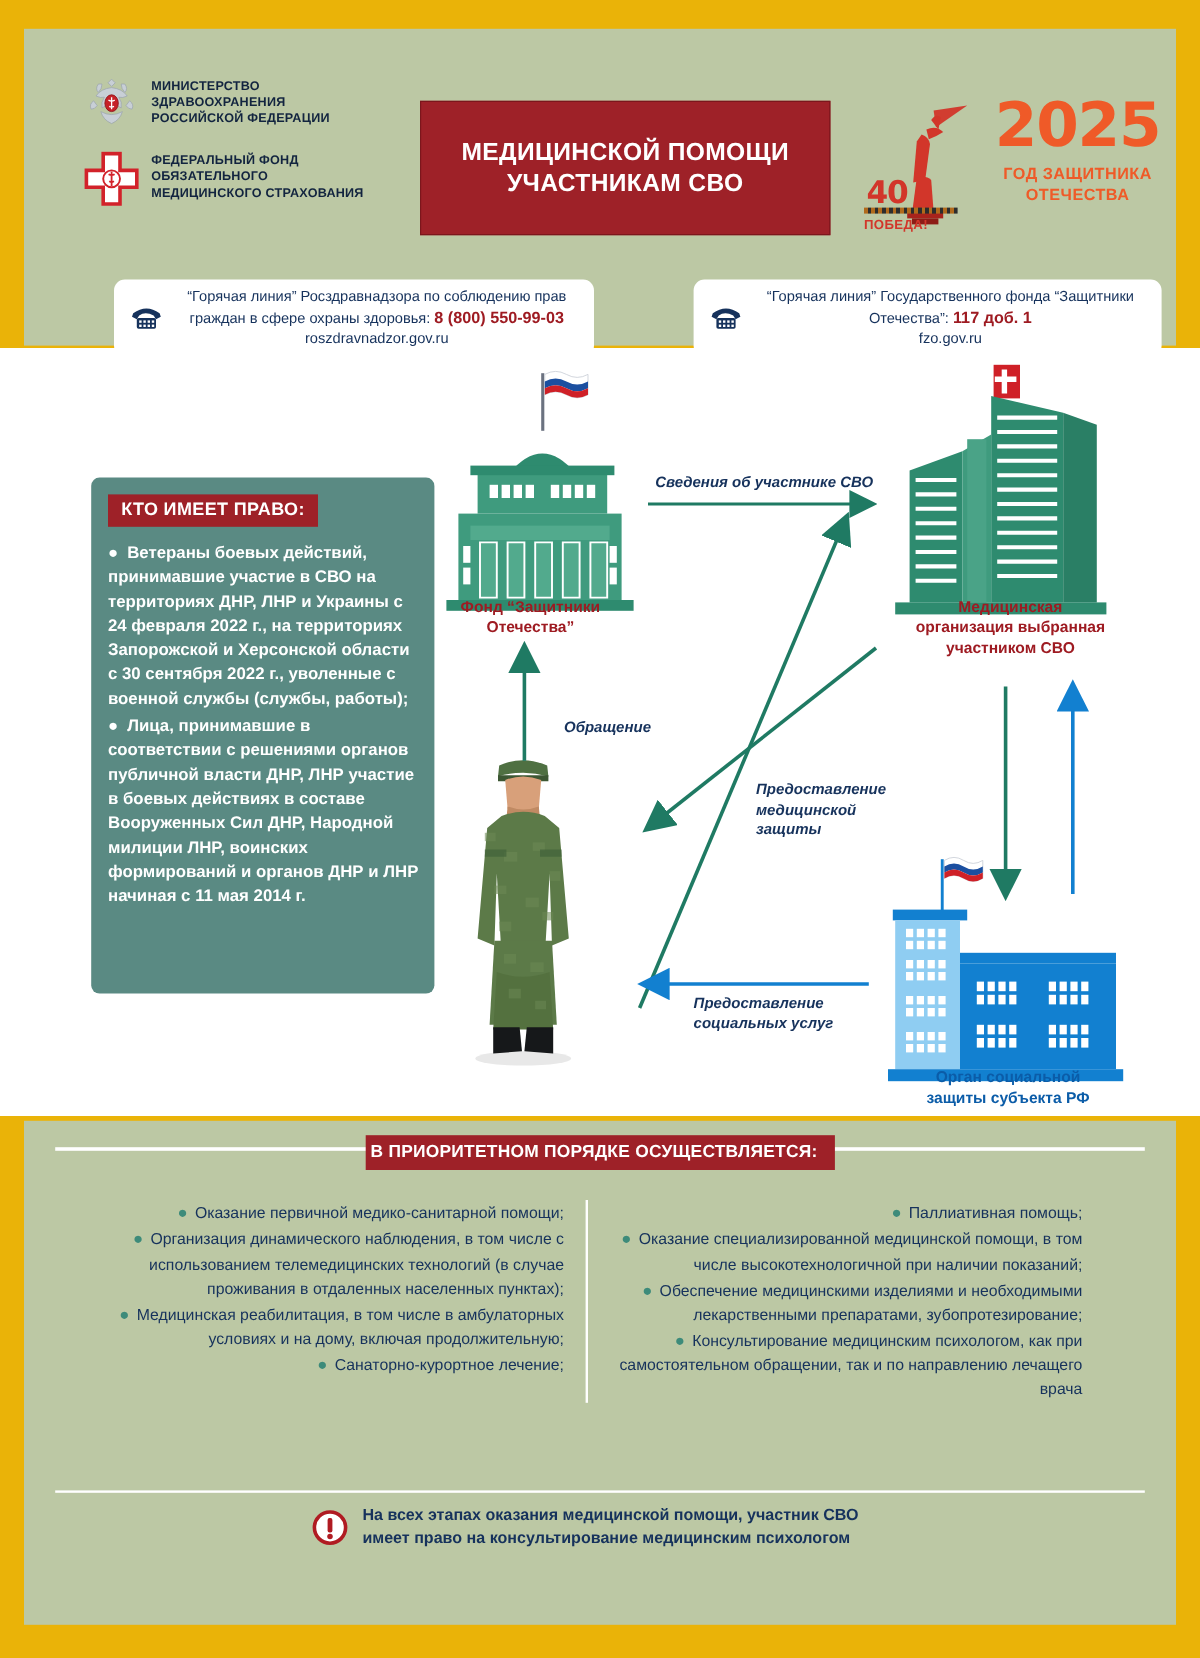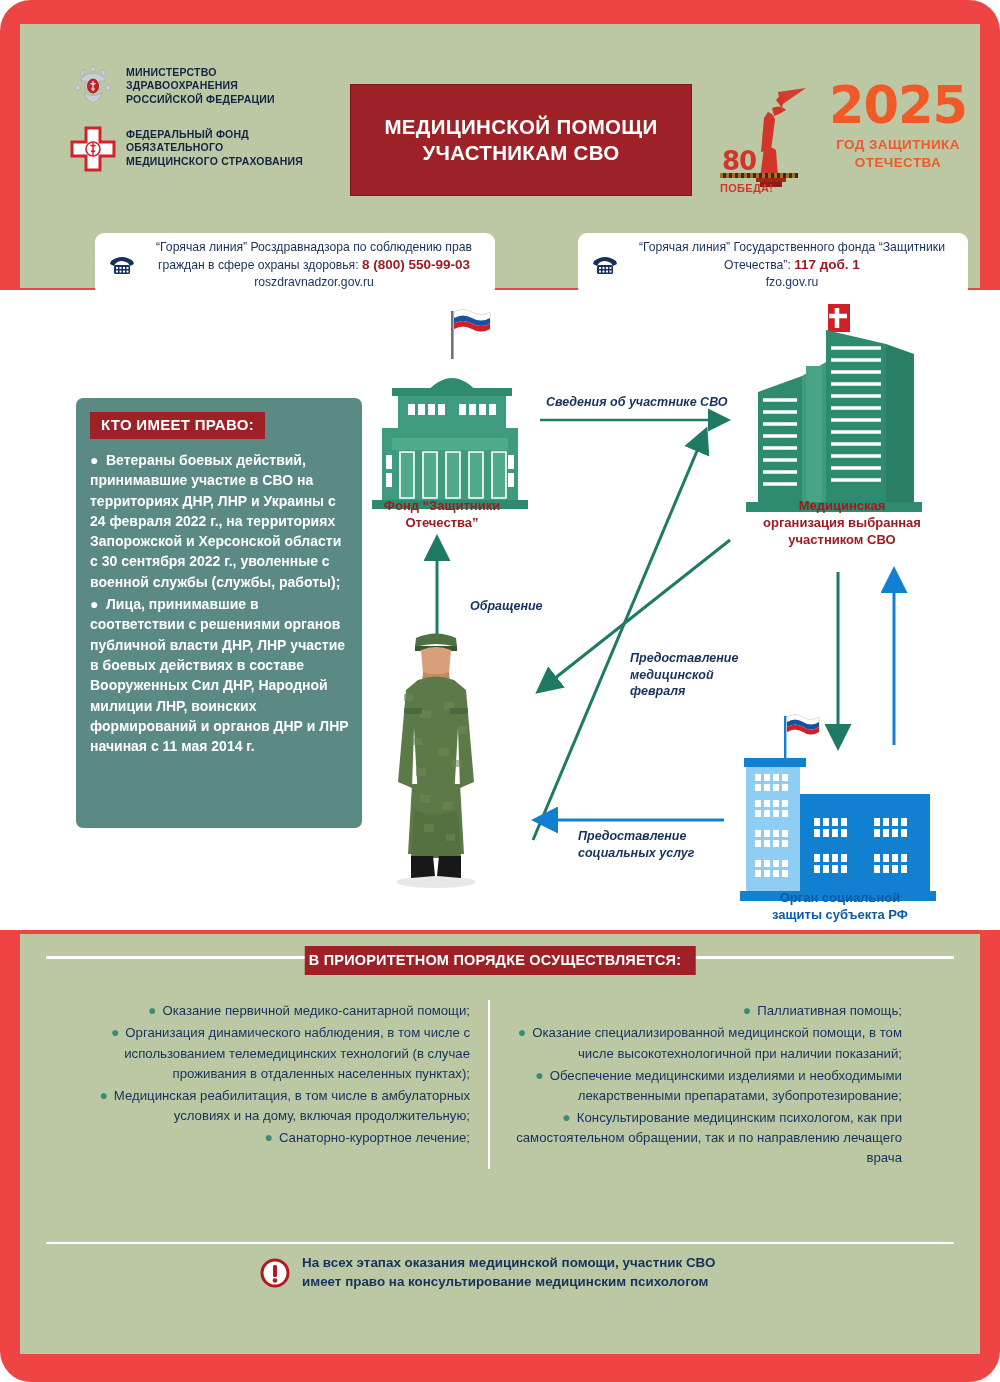--- a/index.html
+++ b/index.html
@@ -1,19 +1,19 @@
 <!DOCTYPE html>
 <html><head>
 <meta charset="utf-8">
 <style>
   html,body{margin:0;padding:0;background:#ffffff;}
   body{width:1000px;height:1382px;position:relative;overflow:hidden;
        font-family:"Liberation Sans","DejaVu Sans",sans-serif;}
 
-  .page{position:absolute;inset:0;background:#ef4444;border-radius:31px;}
+  .page{position:absolute;inset:0;background:#eab308;}
 
   
   .top-panel{position:absolute;left:20px;top:24px;width:960px;height:264px;
              background:#bcc8a4;}
   
   .logos{position:absolute;left:50px;top:38px;width:270px;}
   .logo-row{display:flex;align-items:center;margin-bottom:14px;}
   .logo-mark{width:46px;height:48px;flex:0 0 46px;margin-right:10px;position:relative;}
   .logo-text{font-size:10.5px;font-weight:bold;line-height:1.28;color:#12243f;
              letter-spacing:.2px;}
@@ -157,21 +157,21 @@
           <path d="M58 6 L86 2 L60 20 z" opacity=".95"></path>
           <path d="M56 14 q4-6 8-2 l-2 10 z"></path>
           <path d="M52 22 q8-4 14 2 -6 4-12 6 z"></path>
           <path d="M48 26 q6 2 7 8 l-4 30 -10 2 3-34 z"></path>
           <path d="M44 62 q8-2 12 2 l2 26 -18 2 z"></path>
         </g>
         <rect x="36" y="90" width="30" height="6" fill="#a8231c"></rect>
         <rect x="40" y="96" width="22" height="5" fill="#8d1c16"></rect>
       </svg>
       <div class="ribbon"></div>
-      <div class="num80">80</div>
+      <div class="num80">40</div>
       <div class="pobeda">ПОБЕДА!</div>
     </div>
 
     <div class="year-block">
       <div class="year-num">2025</div>
       <div class="year-sub">
         <div>ГОД ЗАЩИТНИКА</div>
         <div>ОТЕЧЕСТВА</div>
       </div>
     </div>
@@ -436,21 +436,21 @@
       <div>защиты субъекта РФ</div>
     </div>
 
     <div class="flow-label" style="left:546px;top:104px;">Сведения об участнике СВО</div>
 
     <div class="flow-label" style="left:470px;top:308px;">Обращение</div>
 
     <div class="flow-label" style="left:630px;top:360px;">
       <div>Предоставление</div>
       <div>медицинской</div>
-      <div>февраля</div>
+      <div>защиты</div>
     </div>
 
     <div class="flow-label" style="left:578px;top:538px;">
       <div>Предоставление</div>
       <div>социальных услуг</div>
     </div>
   </div>
 
   <div class="bottom-panel">
     <div class="prio-rule">

